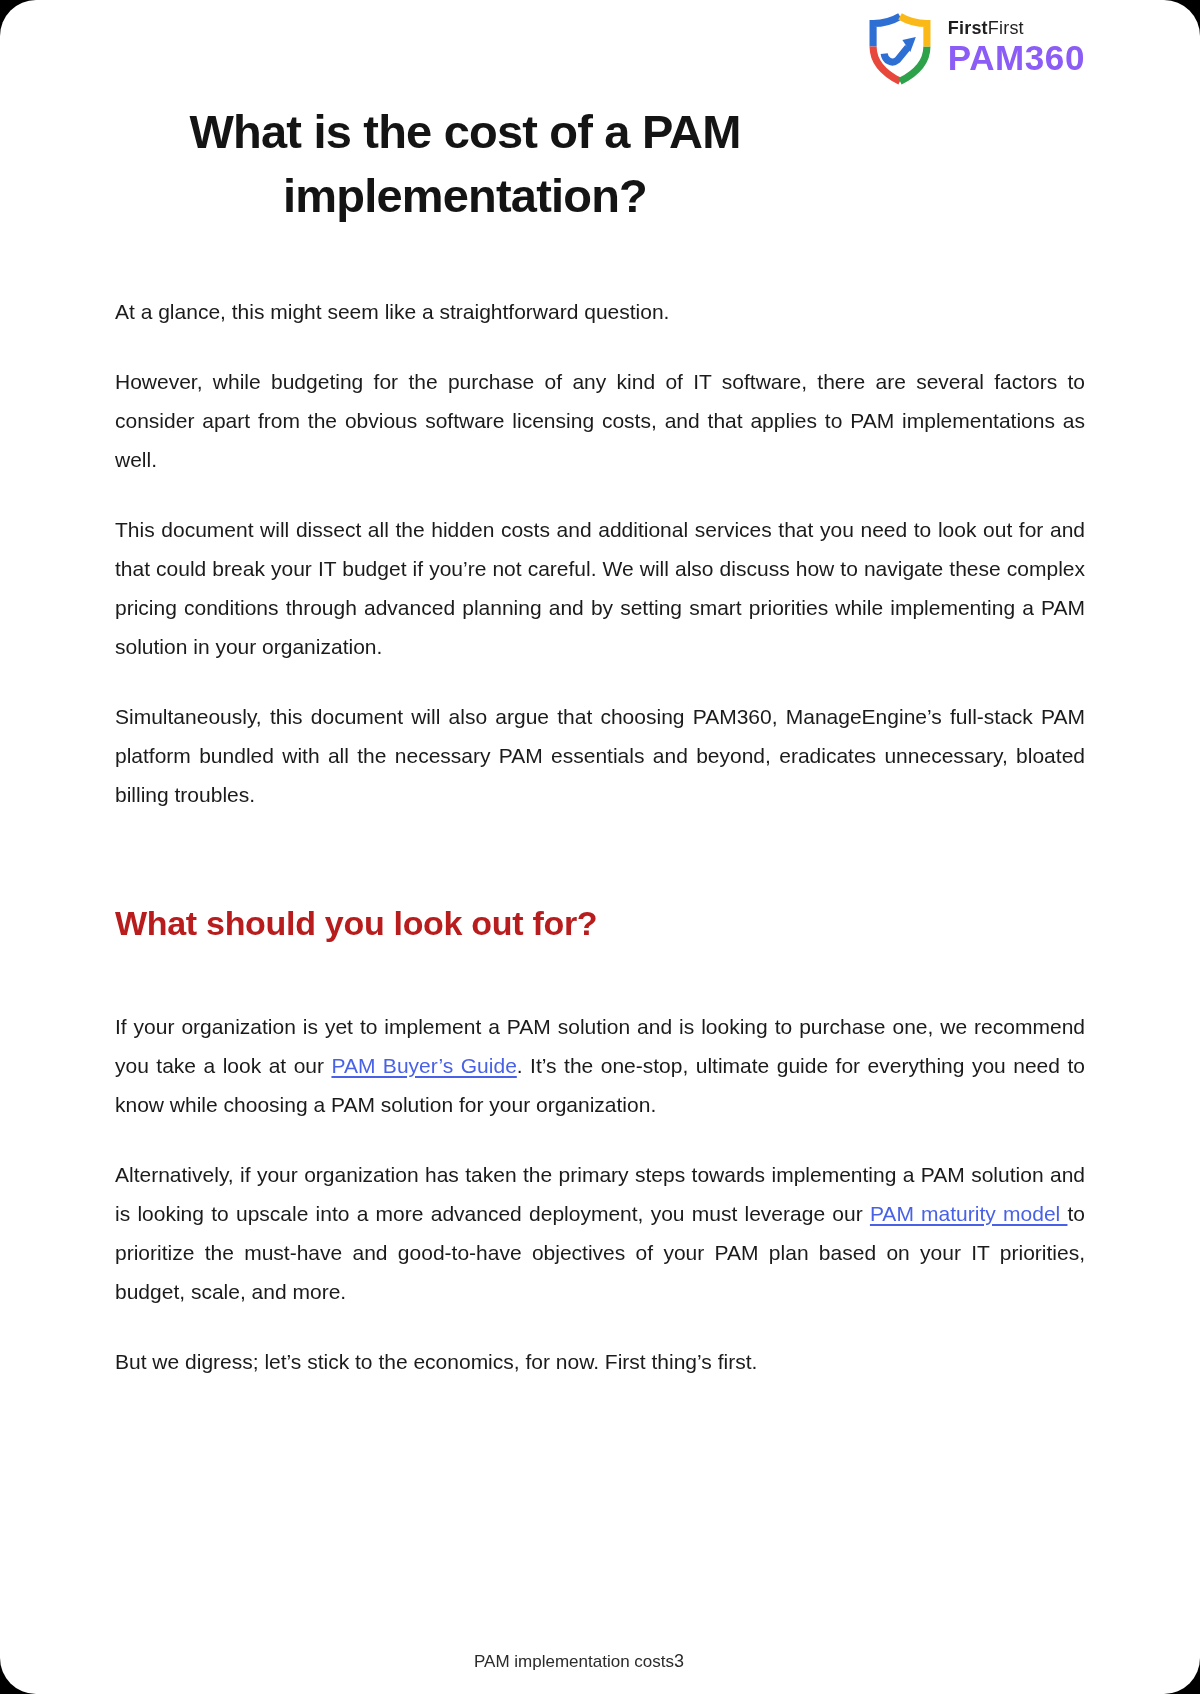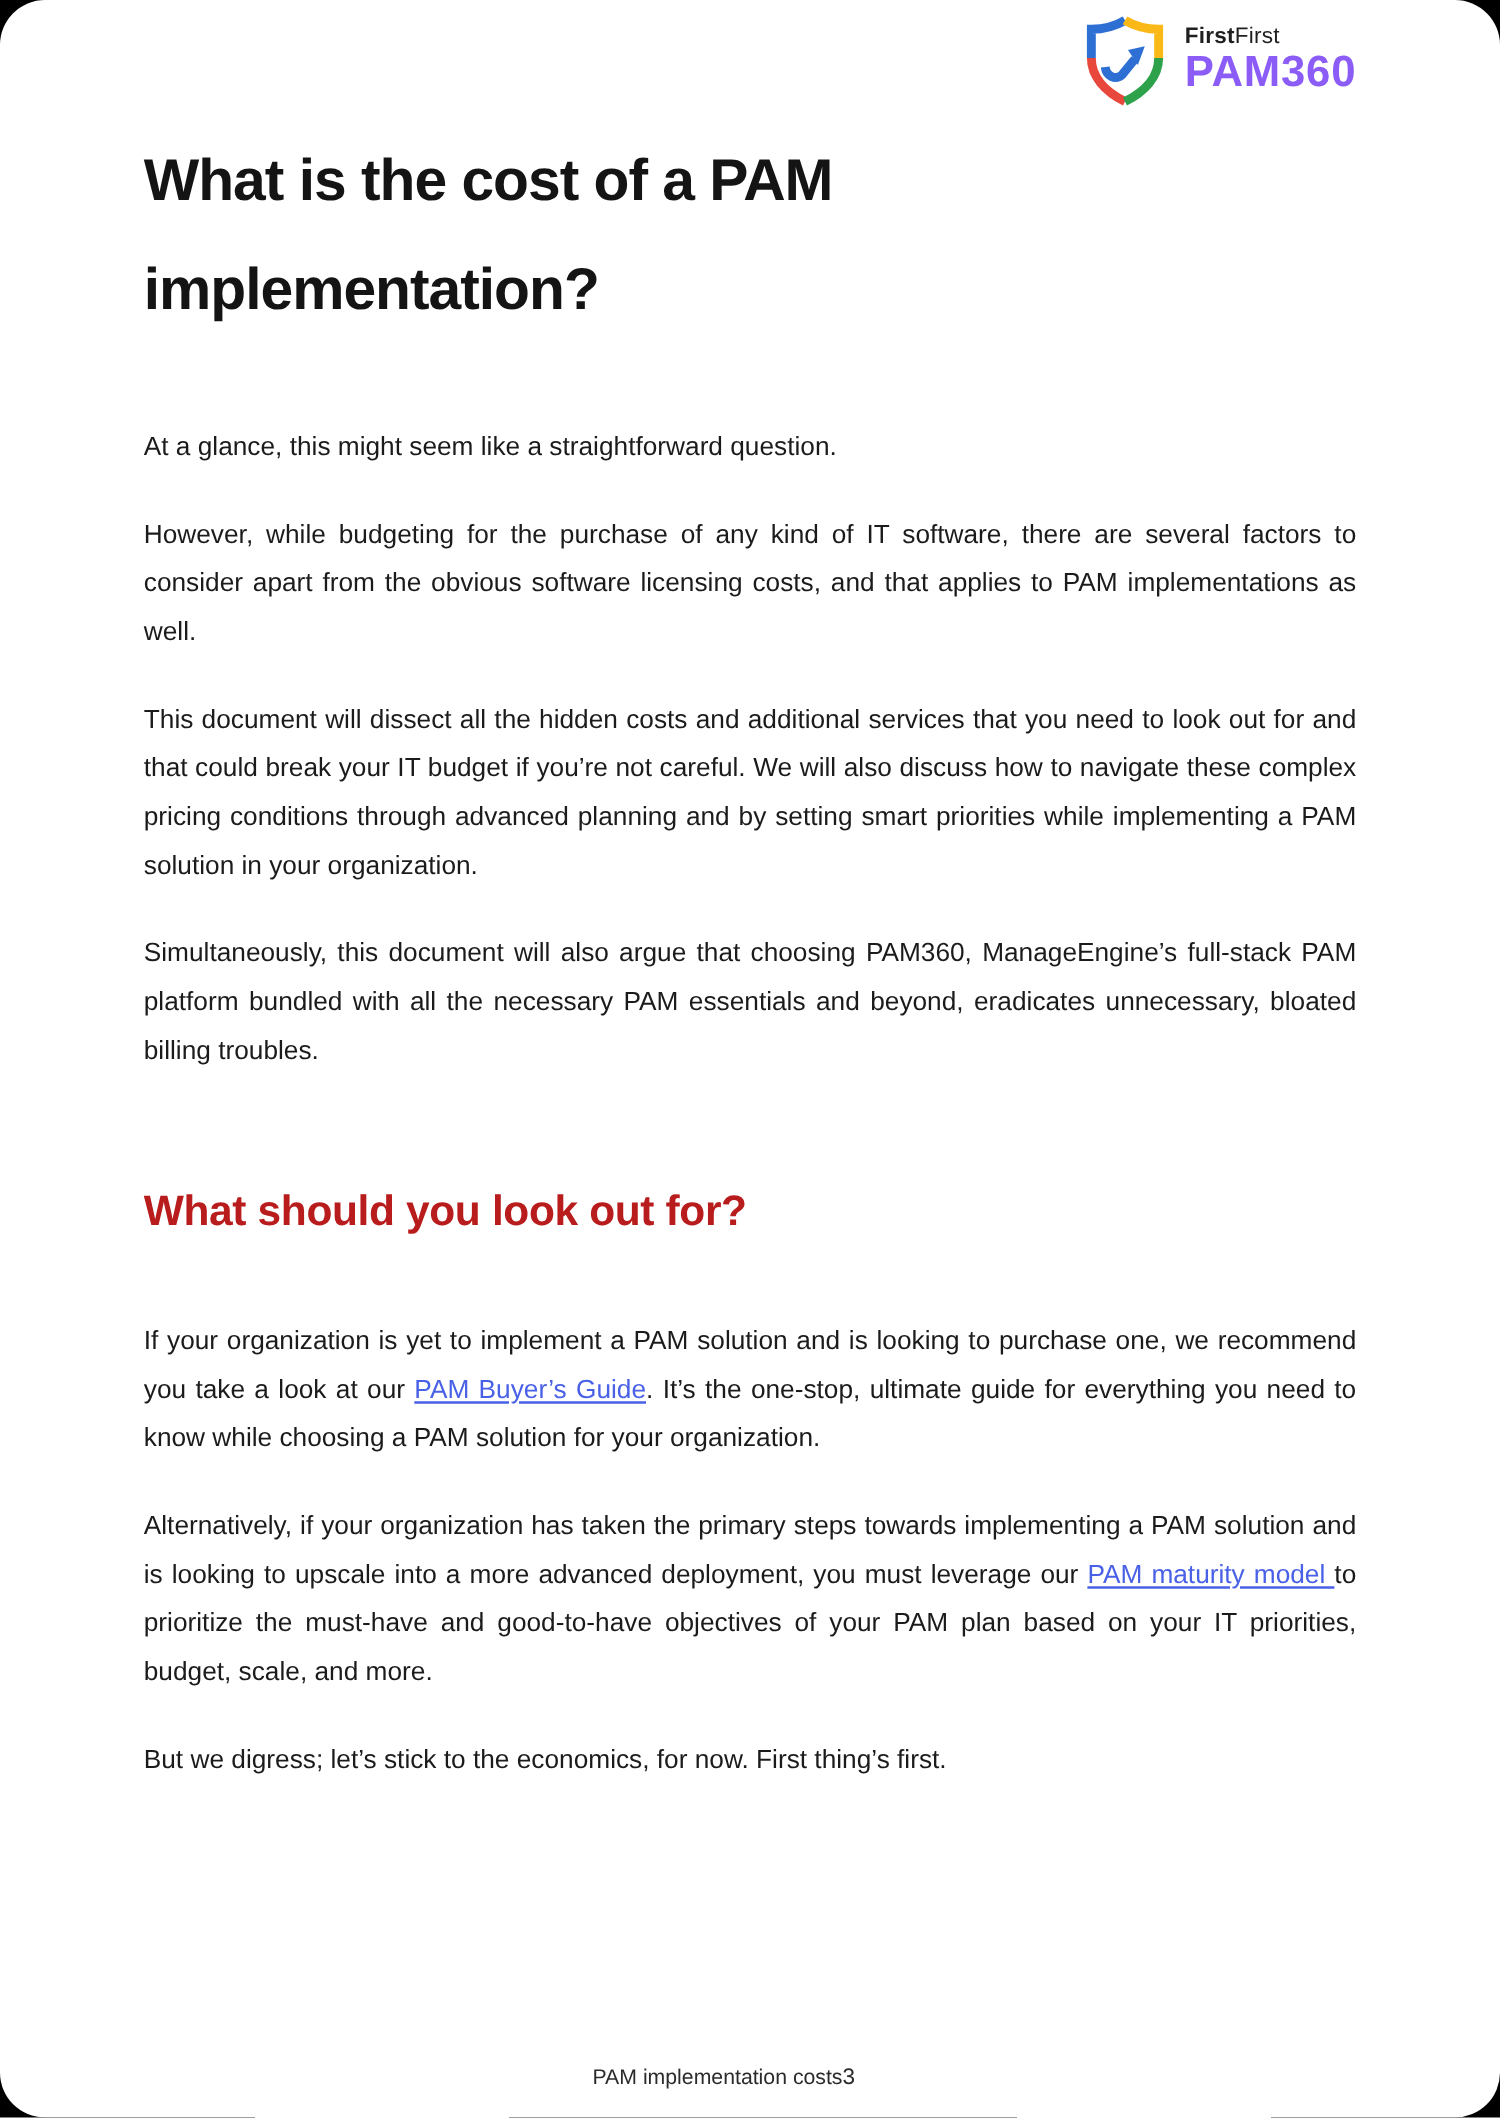--- a/index.html
+++ b/index.html
@@ -17,22 +17,22 @@
     width:1200px;height:1694px;background:#fff;border-radius:36px;
     padding:0 115px;position:relative;overflow:hidden;color:var(--text-color);
   }
   .header{display:flex;justify-content:flex-end;align-items:flex-start;padding-top:10px;height:88px;}
   .logo{display:flex;align-items:center;gap:10px;}
   .logo-text{display:flex;flex-direction:column;justify-content:center;line-height:1.15;}
   .brand-line{font-size:18px;color:#1f1f1f;letter-spacing:.2px;}
   .brand-bold{font-weight:700;}
   .product-line{font-size:35px;font-weight:700;letter-spacing:.6px;color:#8b5cf6;}
   h1.title{
-    font-size:47px;line-height:87px;font-weight:700;letter-spacing:-.8px;
-    color:#141414;margin:12px 0 0;max-width:700px;
+    font-size:47px;line-height:64px;font-weight:700;letter-spacing:-.8px;
+    color:#141414;margin:12px 0 0;max-width:700px;text-align:center;
   }
   .content-intro{margin-top:64px;}
   .body-para{
     font-size:21px;line-height:39px;text-align:justify;
     margin:0 0 31px;color:var(--text-color);
   }
   h2.section-heading{
     font-size:34px;font-weight:700;letter-spacing:-.3px;color:#b91c1c;
     margin:90px 0 64px;
   }

